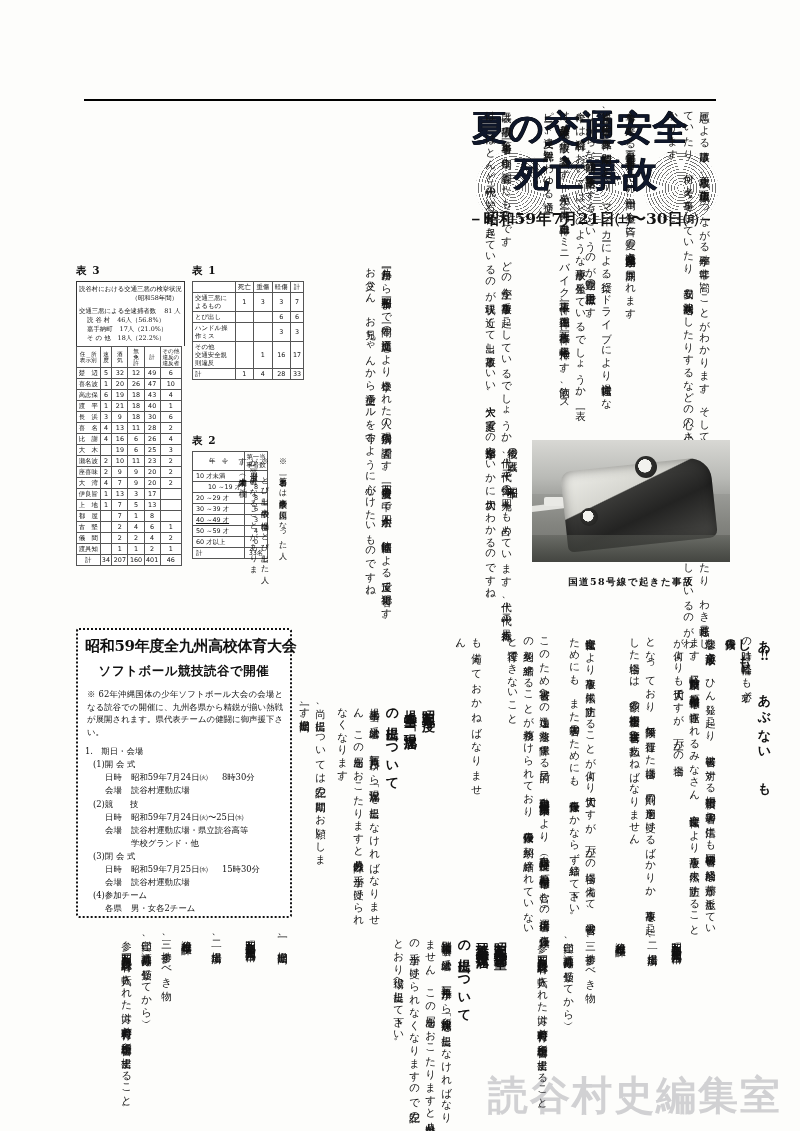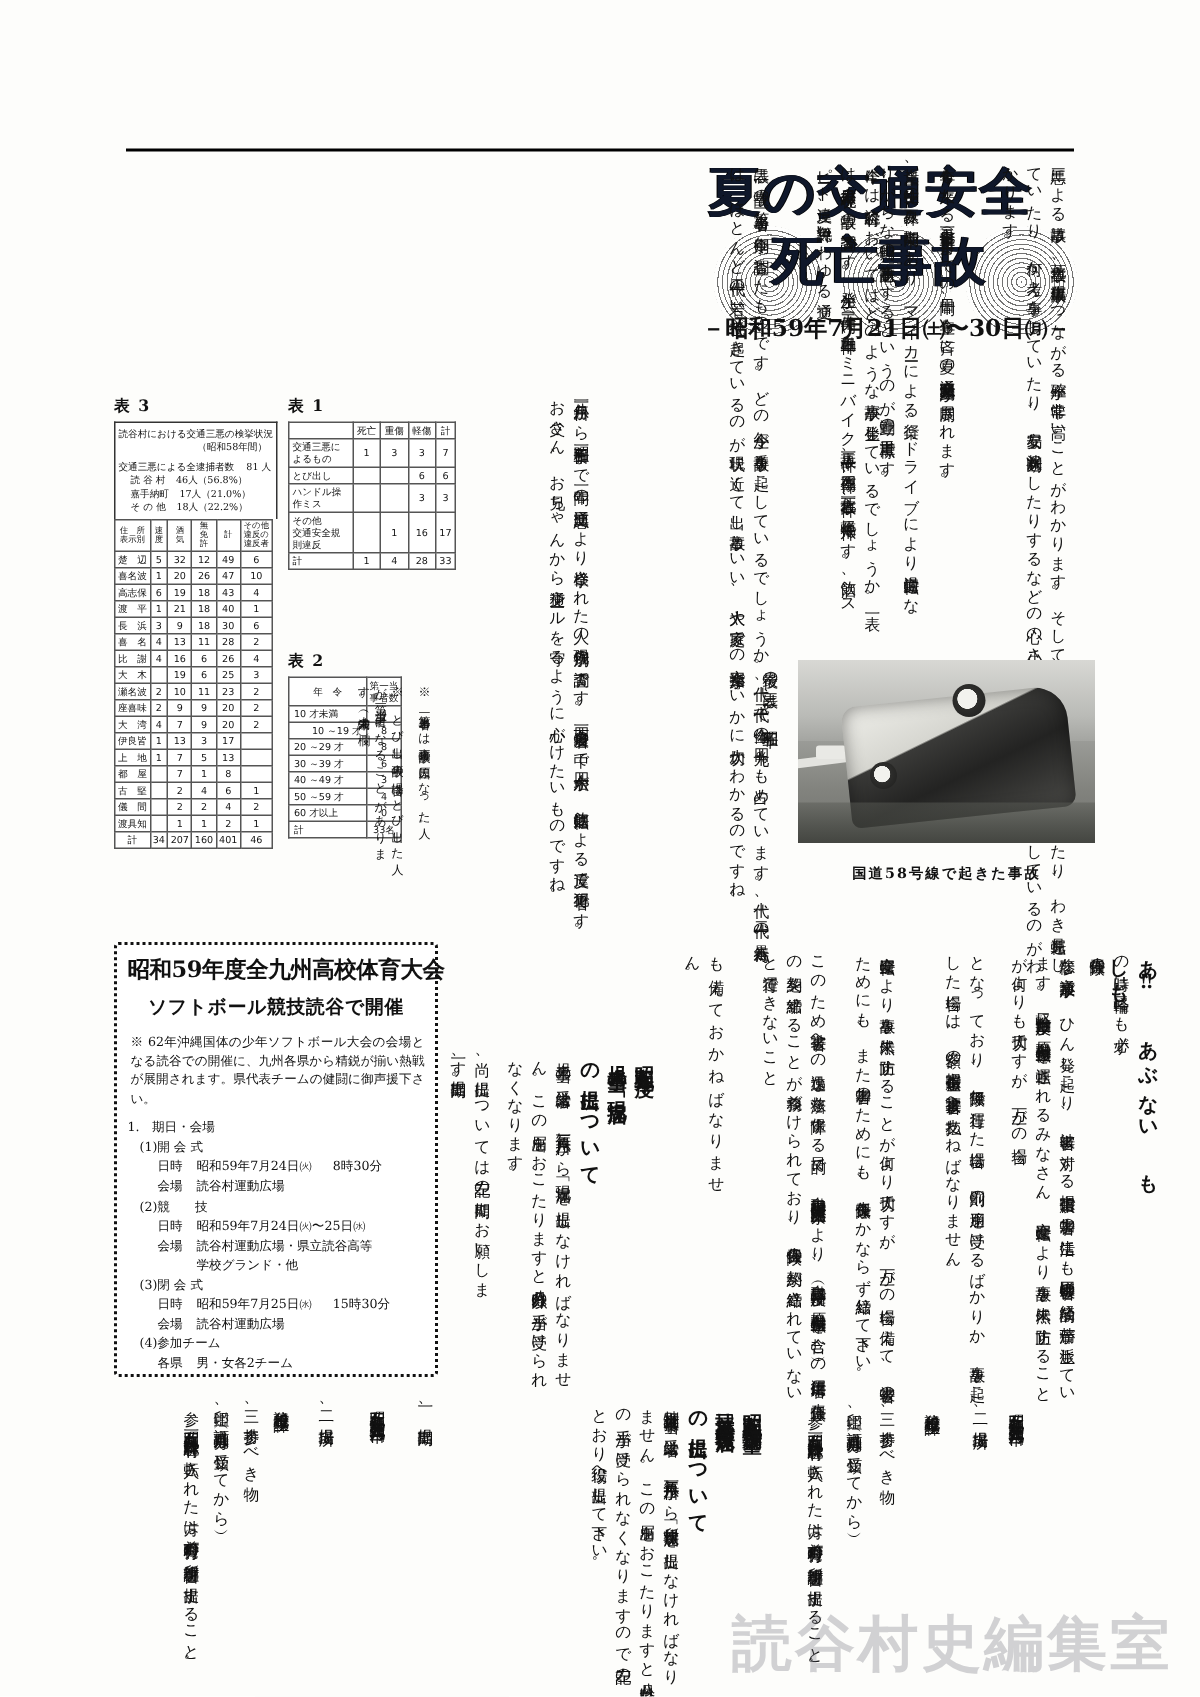--- a/index.html
+++ b/index.html
@@ -539,21 +539,21 @@
           </tr>
           <tr>
             <td style="text-align:left;padding-left:3px;white-space:nowrap;">20 ～29 才</td>
             <td>8</td>
           </tr>
           <tr>
             <td style="text-align:left;padding-left:3px;white-space:nowrap;">30 ～39 才</td>
             <td>6</td>
           </tr>
           <tr>
-            <td style="text-align:left;padding-left:3px;white-space:nowrap;">40 ～49 才</td>
+            <td style="text-align:left;padding-left:3px;white-space:nowrap;text-decoration:underline;">40 ～49 才</td>
             <td>3</td>
           </tr>
           <tr>
             <td style="text-align:left;padding-left:3px;white-space:nowrap;">50 ～59 才</td>
             <td>4</td>
           </tr>
           <tr>
             <td style="text-align:left;padding-left:3px;white-space:nowrap;">60 才以上</td>
             <td>0</td>
           </tr>

